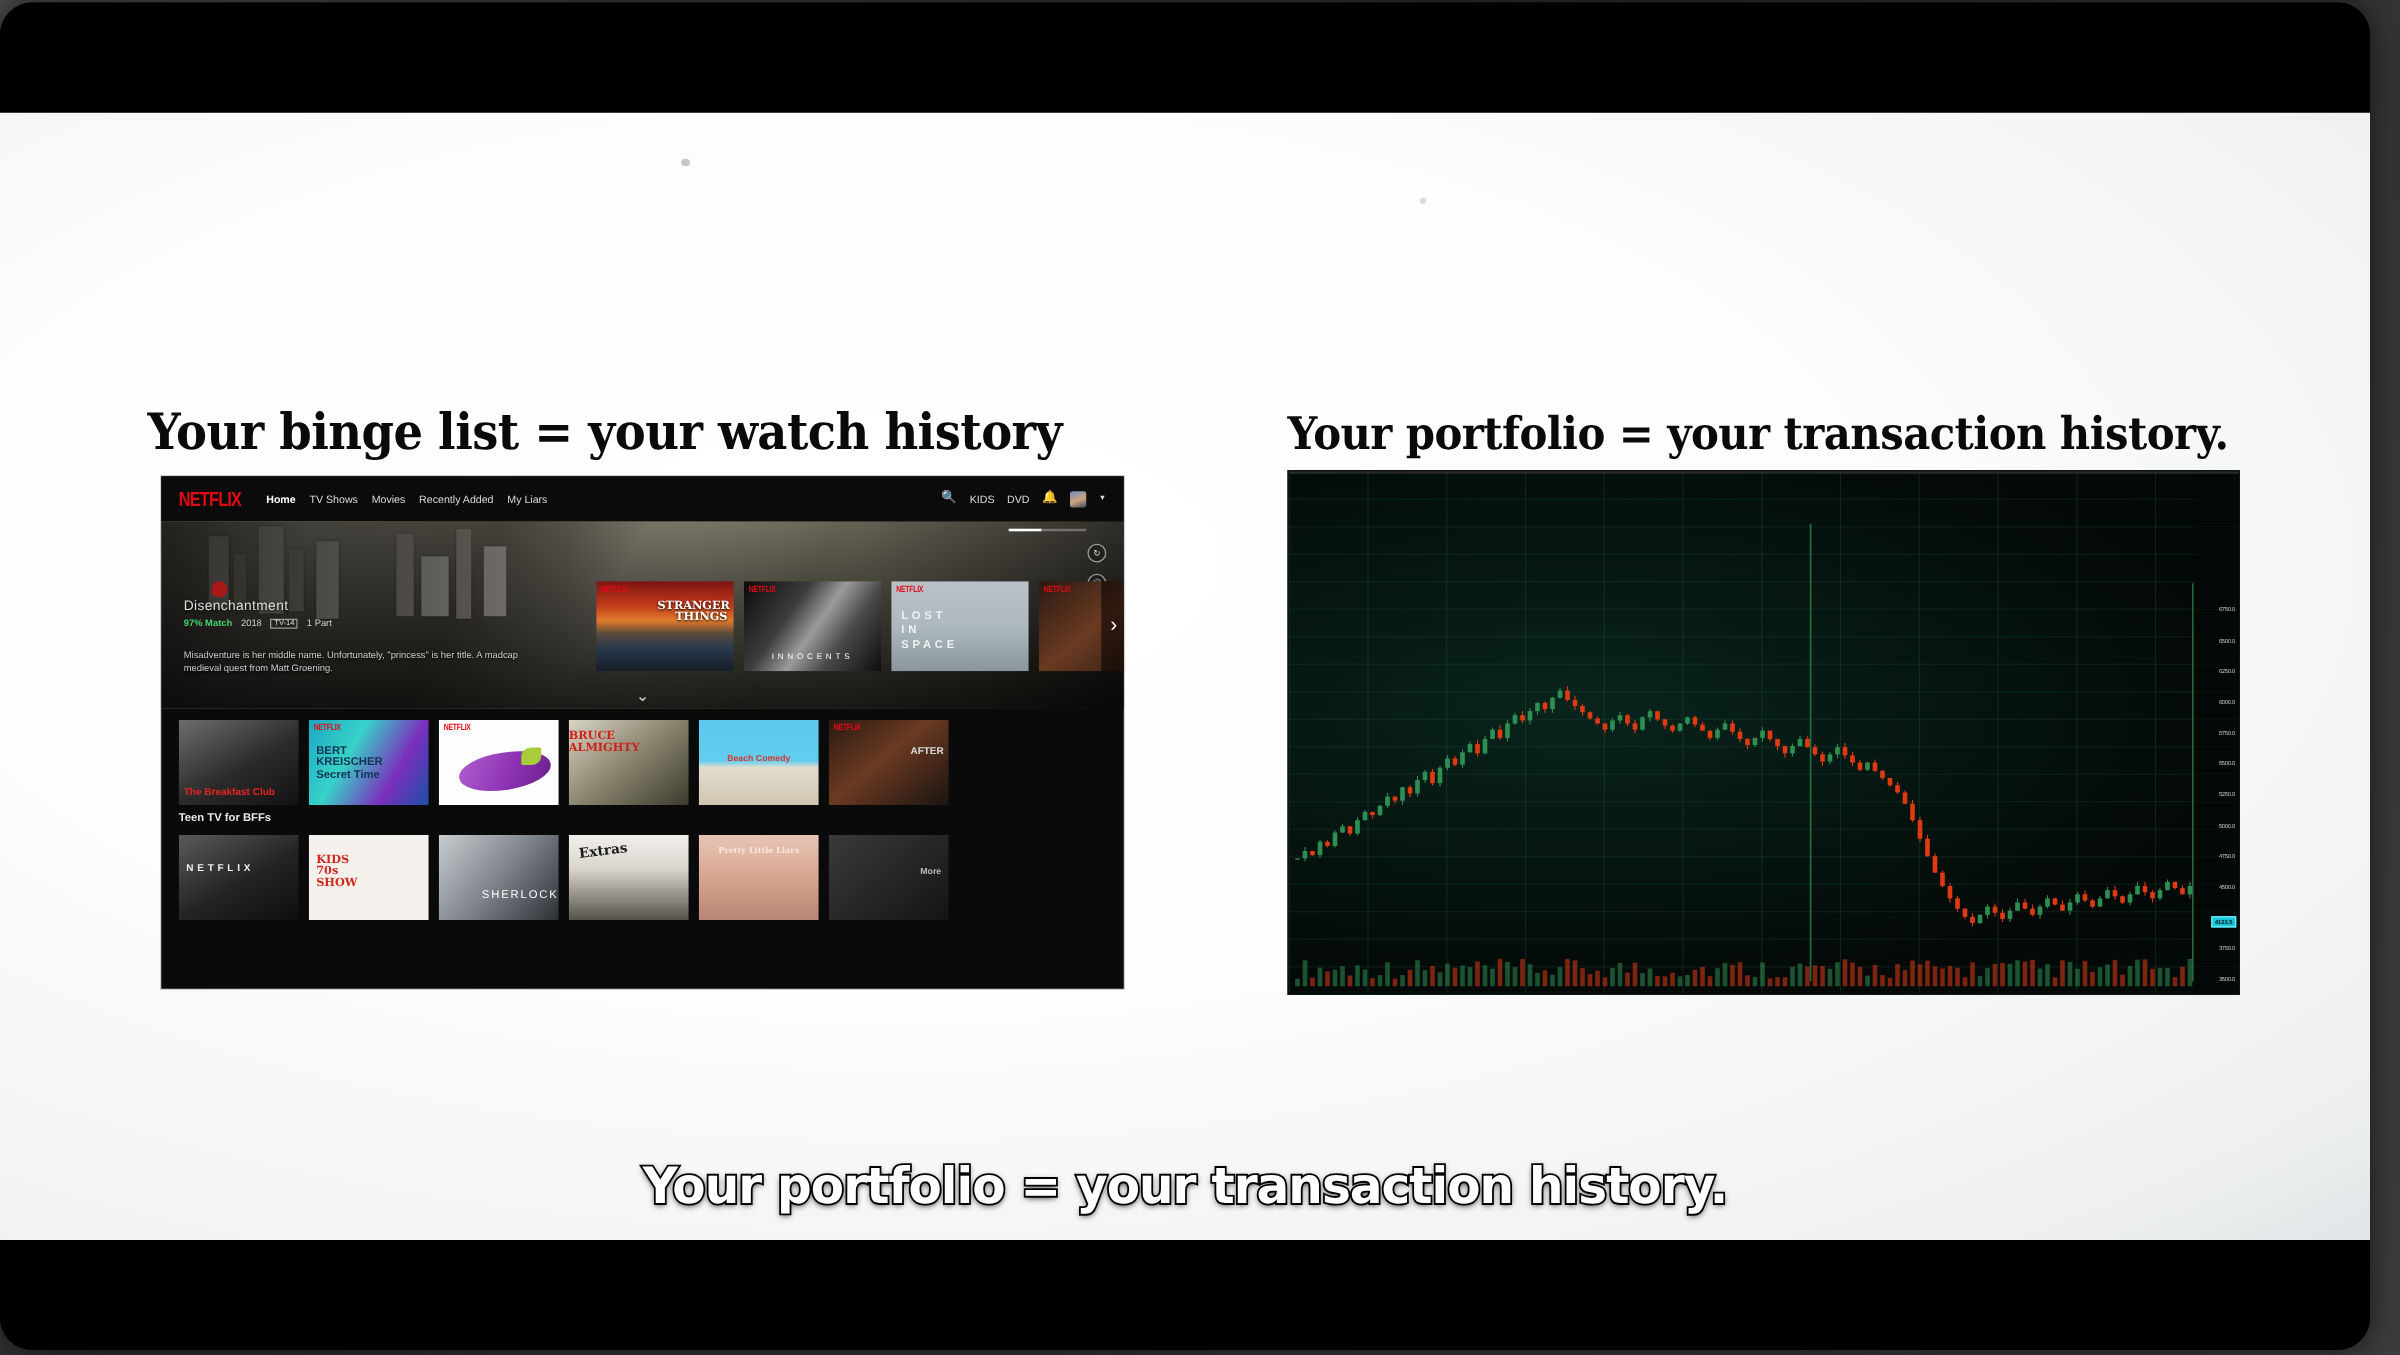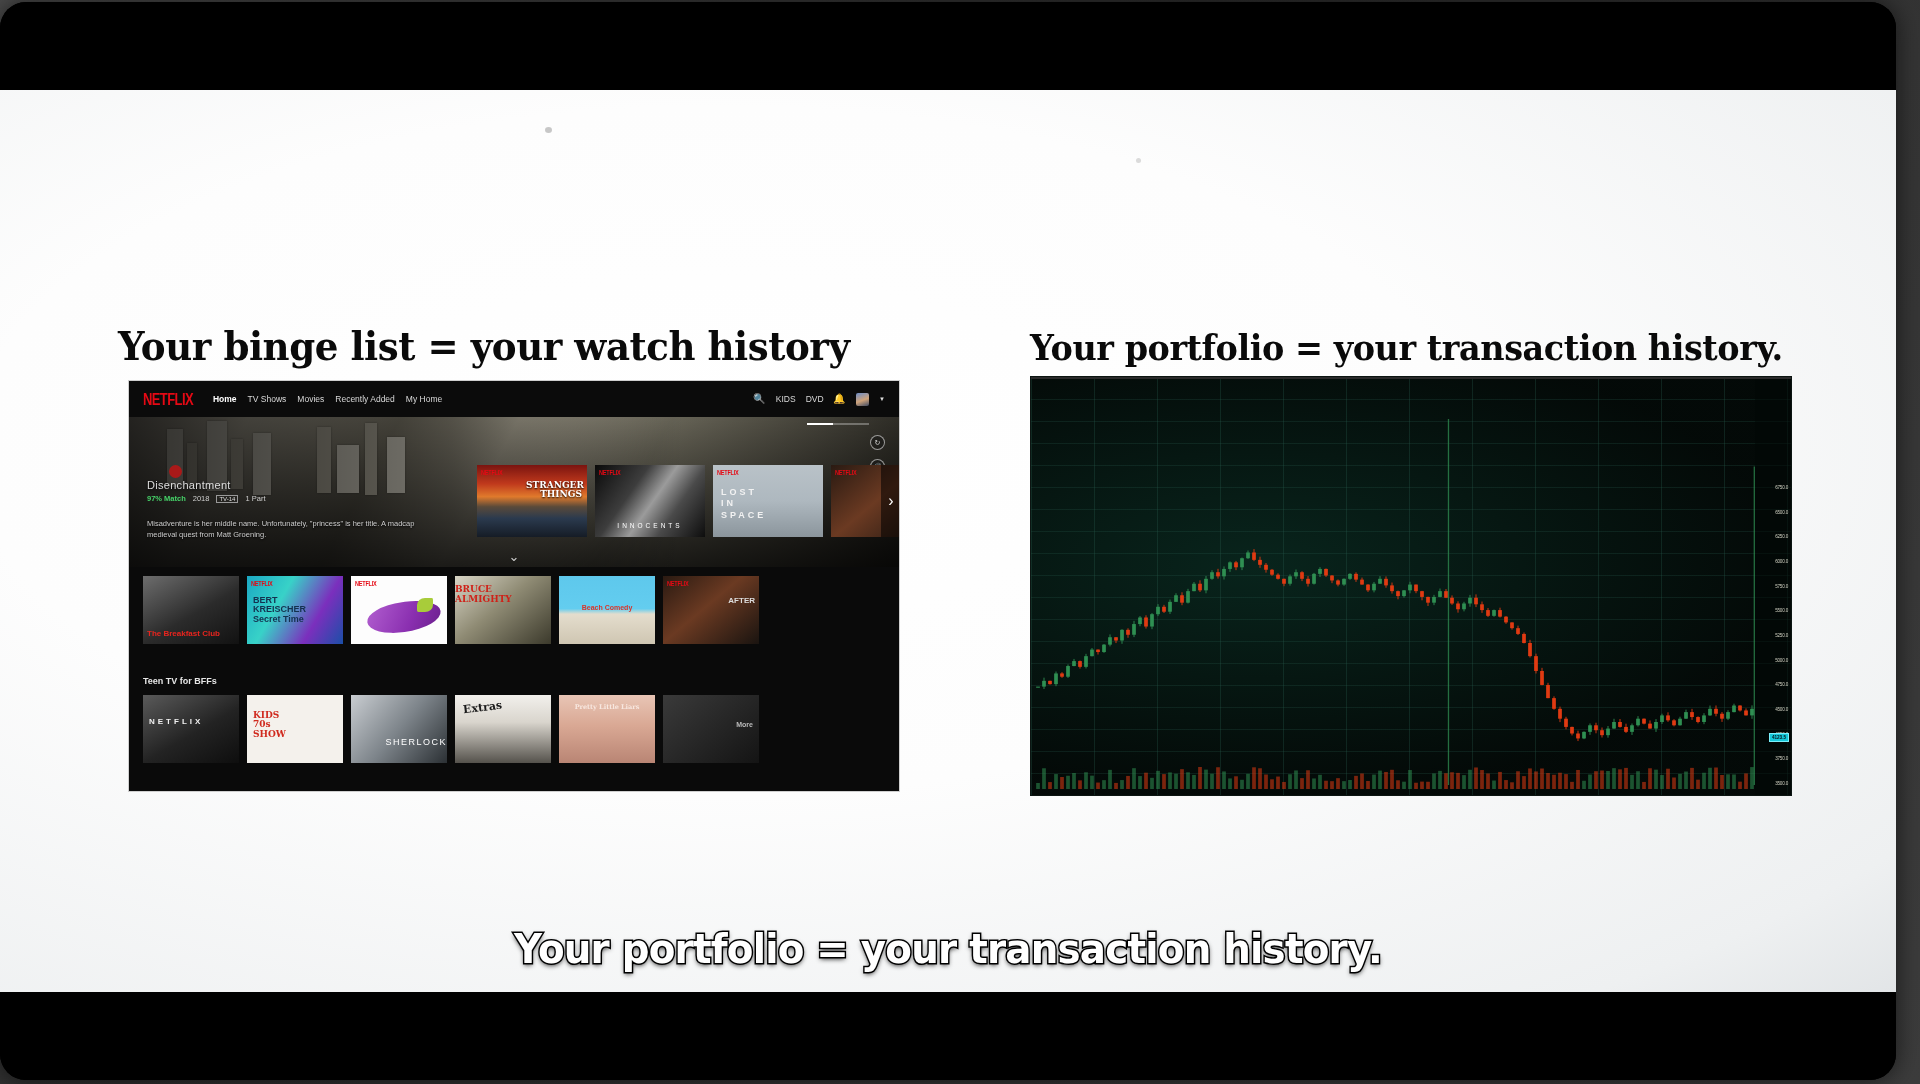--- a/index.html
+++ b/index.html
@@ -128,21 +128,21 @@
     background:rgba(0,0,0,.55); color:#fff; font-size:16px;
     display:flex;align-items:center;justify-content:center; z-index:7;}
 
   
   .art { position:absolute; inset:0; }
   .tile-text { position:absolute; z-index:3; color:#fff; font-weight:800; }
 
   
   .nf-row { display:flex; gap:8px; padding:0 14px; margin-top:9px; }
   .nf-tile { width:96px;height:68px; position:relative; overflow:hidden; flex:0 0 auto;}
-  .nf-row-title { color:#e6e6e6; font-size:9px; font-weight:700; padding:0 14px; margin-top:32px;}
+  .nf-row-title { color:#e6e6e6; font-size:9px; font-weight:700; padding:0 14px; margin-top:5px;}
 
   
   #chart-panel {
     position:absolute; left:1030px; top:286px;
     width:760px; height:418px;
     background:#040a08; overflow:hidden; z-index:4;
     border:1px solid #0c1512;
   }
   #chart-grid { position:absolute; inset:0;
     background-image:
@@ -197,21 +197,21 @@
 
       <div id="netflix-panel">
 
         <div id="nf-navbar">
           <div id="nf-logo">NETFLIX</div>
           <div id="nf-nav-links">
             <span class="nf-nav-link active">Home</span>
             <span class="nf-nav-link">TV Shows</span>
             <span class="nf-nav-link">Movies</span>
             <span class="nf-nav-link">Recently Added</span>
-            <span class="nf-nav-link">My Home</span>
+            <span class="nf-nav-link">My Liars</span>
           </div>
           <div id="nf-nav-right">
             <span class="nf-ico">🔍</span>
             <span class="nf-nav-link">KIDS</span>
             <span class="nf-nav-link">DVD</span>
             <span class="nf-ico">🔔</span>
             <span id="nf-avatar"></span>
             <span id="nf-caret">▼</span>
           </div>
         </div>

